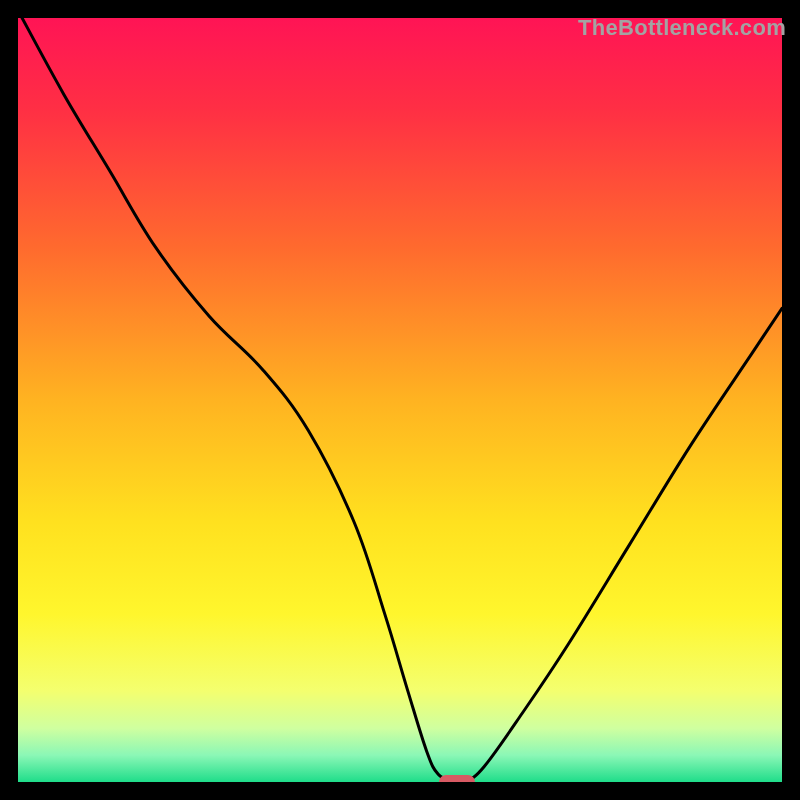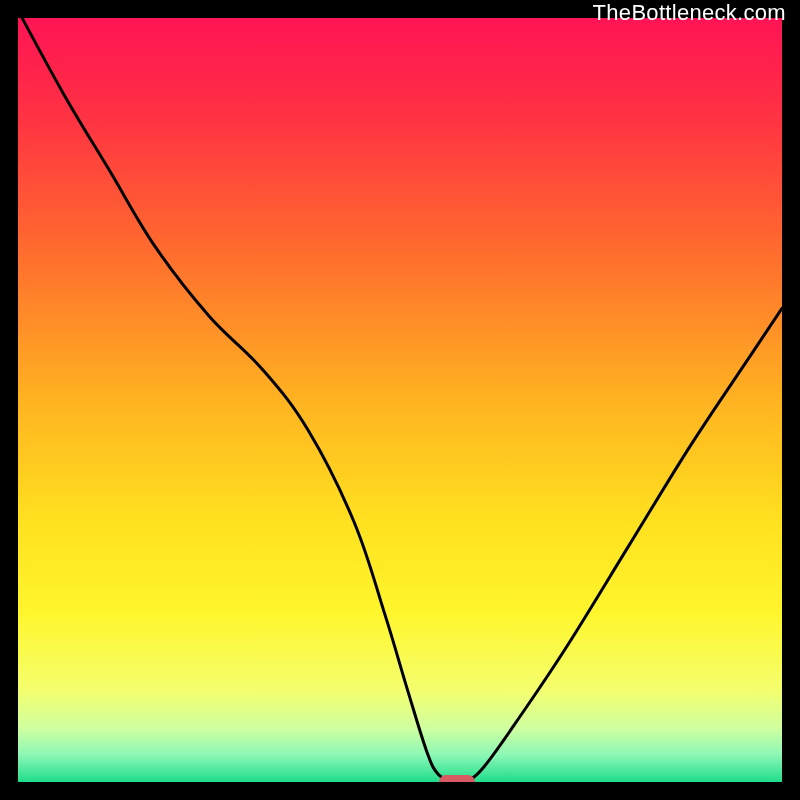--- a/index.html
+++ b/index.html
@@ -12,25 +12,25 @@
     font-family: Arial, Helvetica, sans-serif;
   }
   .frame {
     position: relative;
     width: 800px;
     height: 800px;
     background: #000;
   }
   .watermark {
     position: absolute;
-    top: 0;
+    top: 15px;
     right: 14px;
-    color: #ffffff;
+    color: #a3a3a3;
     font-size: 22px;
-    font-weight: 400;
+    font-weight: 700;
     letter-spacing: 0.3px;
     z-index: 10;
   }
   .plot-area {
     position: absolute;
     left: 18px;
     top: 18px;
     width: 764px;
     height: 764px;
     overflow: hidden;

